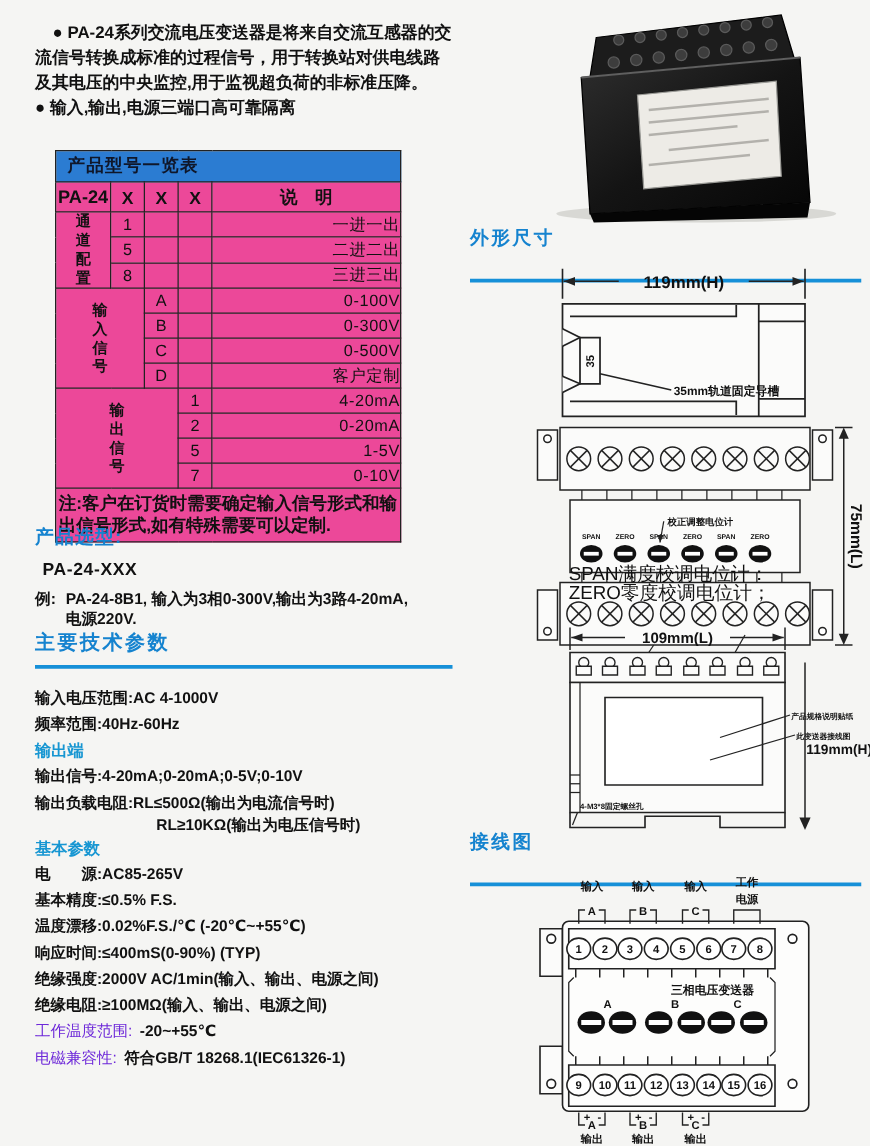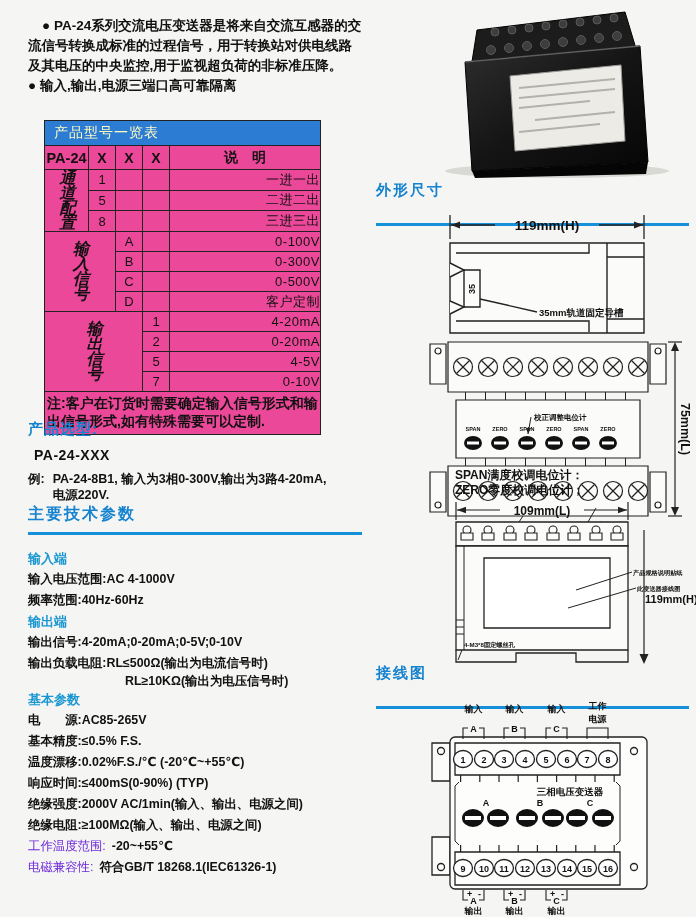--- a/index.html
+++ b/index.html
@@ -14,26 +14,26 @@
   .abs { position:absolute; }
 
   
   .intro { left:28px; top:16px; width:334px; font-size:13.5px; font-weight:700; line-height:20px; }
   .intro p { margin:0; }
   .intro .p1 { text-indent:14px; }
 
   
   .mtable { left:44px; top:120px; width:277px; border-collapse:collapse; table-layout:fixed; }
   .mtable td { border:1.6px solid #222; font-size:13px; text-align:center; height:20px; padding:0; background:#ec4899; }
-  .mtable .title td { background:#2b7cd2; color:#fef9c3; font-weight:400; font-size:14px; text-align:left; padding:3px 4px 3px 9px; border:1.6px solid #222; letter-spacing:1px; }
+  .mtable .title td { background:#2b7cd2; color:#0f172a; font-weight:700; font-size:14px; text-align:left; padding:3px 4px 3px 9px; border:1.6px solid #222; letter-spacing:1px; }
   .mtable .hdr td { font-size:14px; font-weight:700; height:24px; }
   .mtable .hdr .mod { font-size:14.5px; }
   .mtable td.desc { text-align:right; padding-left:16px; font-size:13px; letter-spacing:0.5px; }
   .mtable td.vcell { vertical-align:middle; }
-  .vstack { display:inline-block; width:14px; word-break:break-all; line-height:15px; font-size:16px; font-weight:700;font-style:italic; }
+  .vstack { display:inline-block; width:14px; word-break:break-all; line-height:15px; font-size:12px; font-weight:700; }
   .mtable td.note { font-size:14px; text-align:left; padding:3px 2px; letter-spacing:0; font-weight:700; }
   .cw1{width:44px;} .cw2{width:27px;} .cw3{width:27px;} .cw4{width:27px;}
 
   
   .sel { left:28px; top:420px; width:334px; }
   .sel .h { color:#1583cf; font-size:15px; font-weight:700; letter-spacing:1px; }
   .sel .model { margin-top:8px; font-size:14px; font-weight:700; padding-left:6px; letter-spacing:0.5px; }
   .sel .ex { display:flex; margin-top:8px; font-size:12.5px; font-weight:700; }
   .sel .ex .pre { margin-right:8px; }
   .sel .ex .l1 { line-height:16px; }
@@ -44,21 +44,21 @@
   .tech .th { color:#1796d2; font-size:13px; font-weight:700; height:21px; line-height:21px; }
   .tech .tl { font-size:12.4px; font-weight:700; height:21px; line-height:21px; white-space:nowrap; }
   .tech .tind { font-size:12.4px; font-weight:700; height:15px; line-height:14px; padding-left:97px; white-space:nowrap; }
   .tech .tf { font-size:12.4px; height:21px; line-height:21px; white-space:nowrap; }
   .tech .tf .lab { color:#6d28d9; font-weight:400; margin-right:6px; }
   .tech .tf .val { font-weight:700; }
 
   
   .rhead { width:313px; color:#1583cf; font-size:15px; font-weight:700; letter-spacing:2px; border-bottom:3px solid #1690d8; padding-bottom:23px; }
 
-  .notes2 { left:455px; top:468px; font-size:12px; font-weight:700; line-height:15px; }
+  .notes2 { left:455px; top:452px; font-size:15px; font-weight:400; line-height:15px; }
 
   svg text { fill:#111; }
   .dwg line, .dwg polyline, .dwg rect, .dwg path { vector-effect:non-scaling-stroke; }
 </style>
 </head>
 <body>
 
 <div class="abs intro">
   <p class="p1"><span>●</span> <span>PA-24系列交流电压变送器是将来自交流互感器的交流信号转换成标准的过程信号，用于转换站对供电线路及其电压的中央监控,用于监视超负荷的非标准压降。</span></p>
   <p><span>●</span> <span>输入,输出,电源三端口高可靠隔离</span></p>
@@ -127,21 +127,21 @@
     <td colspan="3" rowspan="4" class="vcell"><span class="vstack">输出信号</span></td>
     <td>1</td>
     <td class="desc">4-20mA</td>
   </tr>
   <tr>
     <td>2</td>
     <td class="desc">0-20mA</td>
   </tr>
   <tr>
     <td>5</td>
-    <td class="desc">4-5V</td>
+    <td class="desc">1-5V</td>
   </tr>
   <tr>
     <td>7</td>
     <td class="desc">0-10V</td>
   </tr>
   <tr>
         <td colspan="5" class="note">注:客户在订货时需要确定输入信号形式和输出信号形式,如有特殊需要可以定制.</td>
       </tr>
 </tbody>
   </table>
@@ -153,21 +153,20 @@
     <span class="pre">例:</span>
     <span class="l1">
       <span>PA-24-8B1, 输入为3相0-300V,输出为3路4-20mA,</span><br>
       <span>电源220V.</span>
     </span>
   </div>
 </div>
 
 <div class="abs tech">
   <div class="h2">主要技术参数</div>
-  <div class="th">输入端</div>
   <div class="tl">输入电压范围:AC 4-1000V</div>
   <div class="tl">频率范围:40Hz-60Hz</div>
   <div class="th">输出端</div>
   <div class="tl">输出信号:4-20mA;0-20mA;0-5V;0-10V</div>
   <div class="tl">输出负载电阻:RL≤500Ω(输出为电流信号时)</div>
   <div class="tind">RL≥10KΩ(输出为电压信号时)</div>
   <div class="th">基本参数</div>
   <div class="tl">电　　源:AC85-265V</div>
   <div class="tl">基本精度:≤0.5% F.S.</div>
   <div class="tl">温度漂移:0.02%F.S./℃ (-20℃~+55℃)</div>

